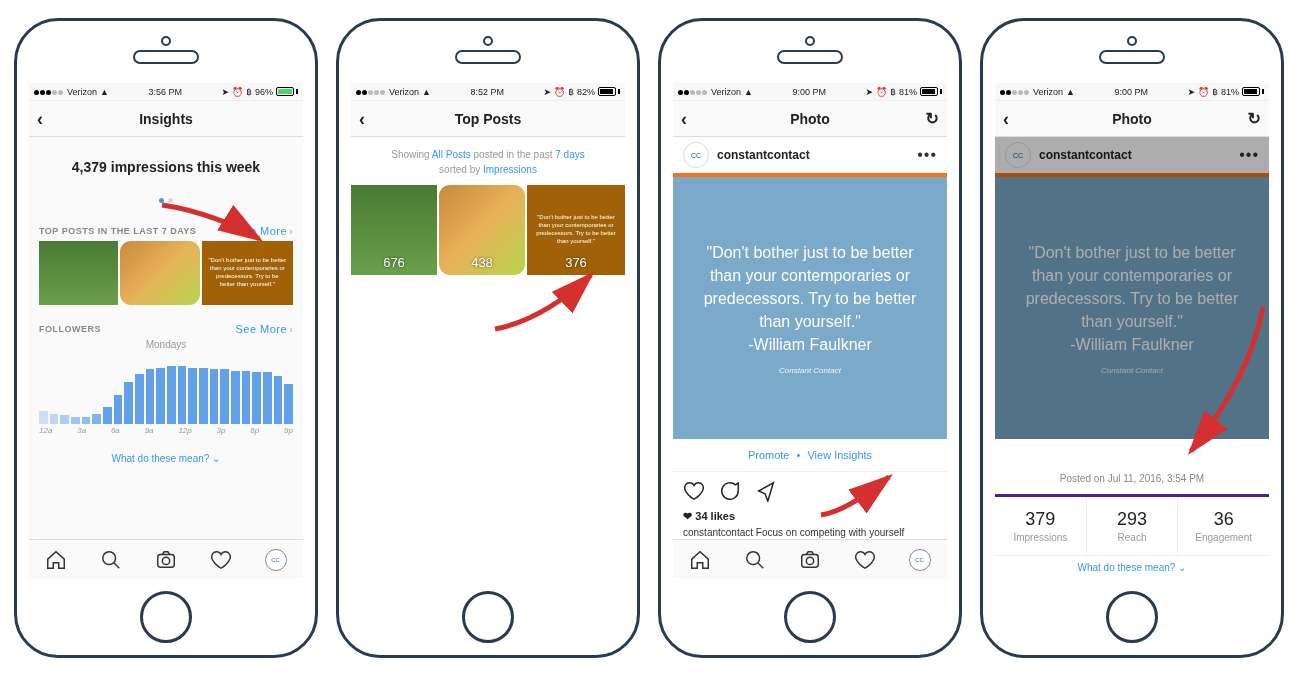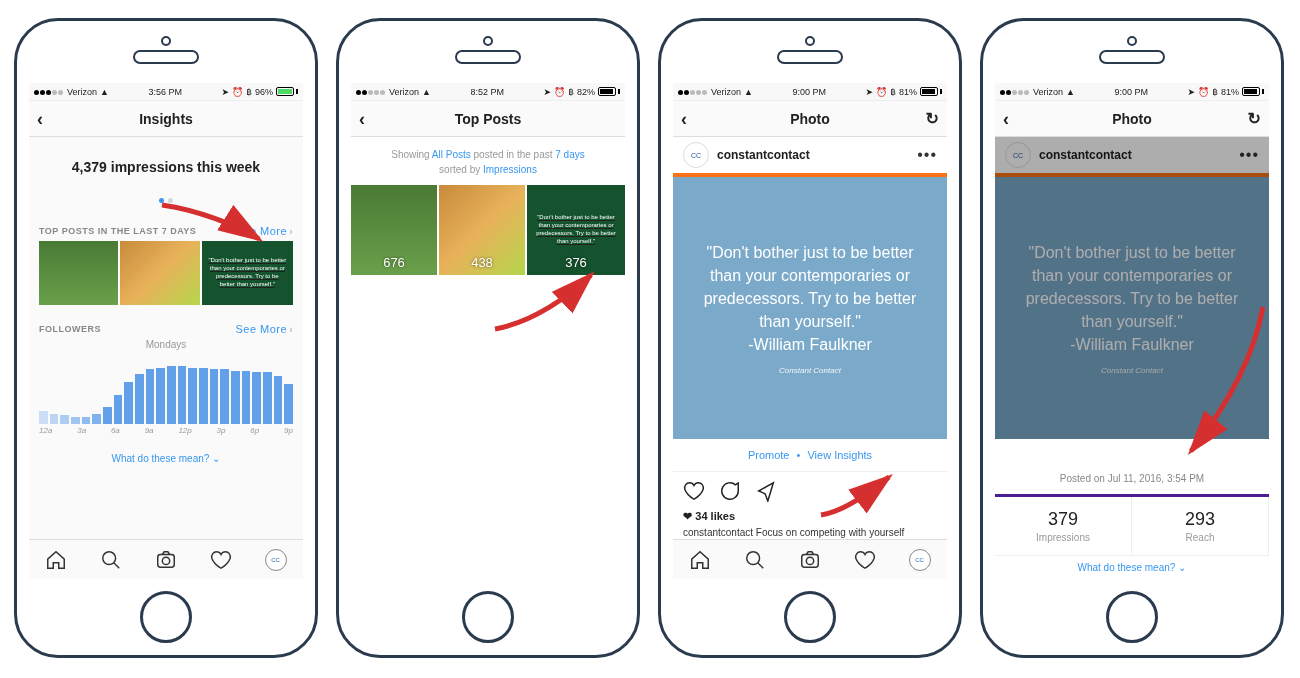--- a/index.html
+++ b/index.html
@@ -65,22 +65,22 @@
   .pager { text-align:center; padding-bottom:10px;}
   .pager span{ display:inline-block; width:5px; height:5px; border-radius:50%; background:#cfd8e3; margin:0 2px;}
   .pager span.active{ background:#3897f0;}
   
   .thumbs { display:flex; padding:0 10px 10px; gap:2px;}
   .thumb { flex:1; height:72px; position:relative; background:#ccc; overflow:hidden;}
   .thumb.small{ height:64px;}
   .thumb .count { position:absolute; bottom:5px; left:50%; transform:translateX(-50%); color:#fff; font-size:13px; font-weight:500; text-shadow:0 0 3px rgba(0,0,0,.6);}
   
   .ph-group { background:linear-gradient(#4a7a35,#6aa04a);}
-  .ph-food  { background:linear-gradient(135deg,#c88a3a,#e8b25a,#b5d64b);}
-  .ph-quote { background:#14532d; display:flex; align-items:center; justify-content:center; padding:6px;text-decoration:underline;}
+  .ph-food  { background:linear-gradient(135deg,#c88a3a,#e8b25a,#b5d64b);border-radius:11px;}
+  .ph-quote { background:#a16207; display:flex; align-items:center; justify-content:center; padding:6px;}
   .ph-quote .qtxt{ font-size:6px; color:#fff; text-align:center; line-height:1.3;}
   
   .barwrap { padding:0 10px 6px;}
   .daylabel{ text-align:center; font-size:10px; color:#999; padding-bottom:2px;}
   .bars { display:flex; align-items:flex-end; gap:2px; height:72px;}
   .bars .bar{ flex:1; background:#62a0ea;}
   .xlabels{ display:flex; font-size:8px; color:#999; justify-content:space-between; padding:2px 0 6px;font-style:italic;}
   .linkline{ text-align:center; font-size:10px; color:#3897f0; padding:6px 0;}
   
   .tabbar {
@@ -476,20 +476,24 @@
           <div class="stat">
             <div class="num">379</div>
             <div class="lab">Impressions</div>
           </div>
           <div class="divv"></div>
           <div class="stat">
             <div class="num">293</div>
             <div class="lab">Reach</div>
           </div>
           <div class="divv"></div>
+          <div class="stat">
+            <div class="num">36</div>
+            <div class="lab">Engagement</div>
+          </div>
         </div>
         <div class="linkline"><span>What do these mean?</span> <span>⌄</span></div>
       </div>
     </div>
     <div class="arrow" style="left:178px; top:218px;">
       <svg width="100" height="160">
           <defs>
             <marker id="ah4" markerWidth="10" markerHeight="10" refX="8" refY="3" orient="auto">
               <path d="M0,0 L9,3 L0,6 z" fill="#d62f2f"></path>
             </marker>

